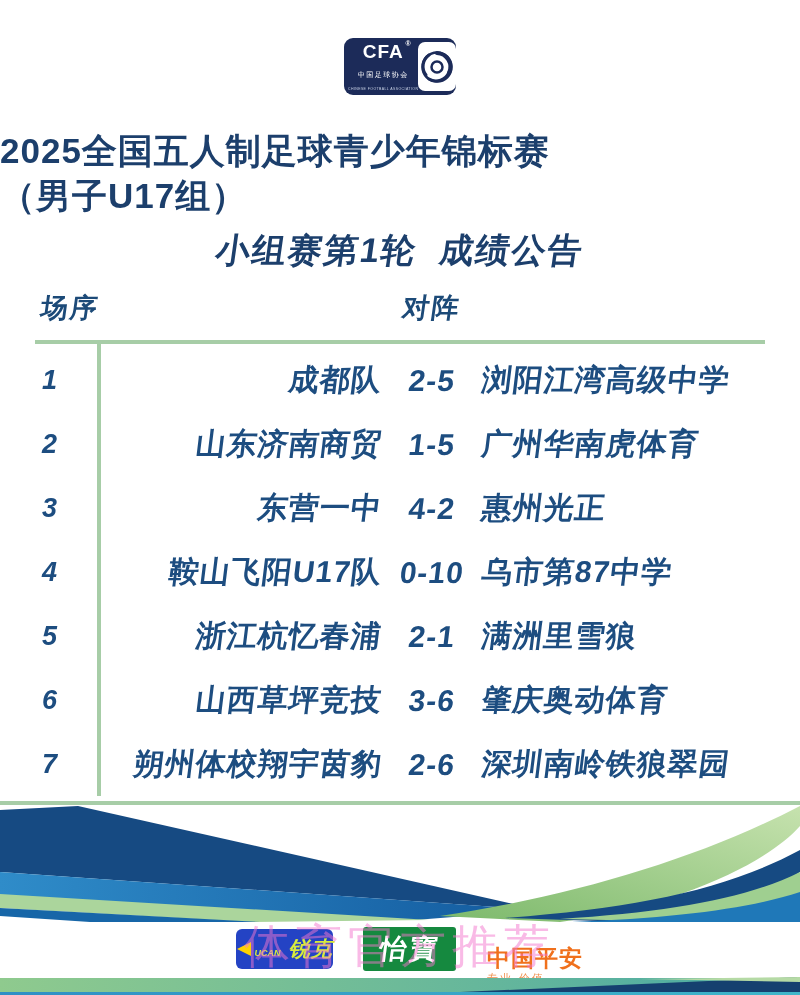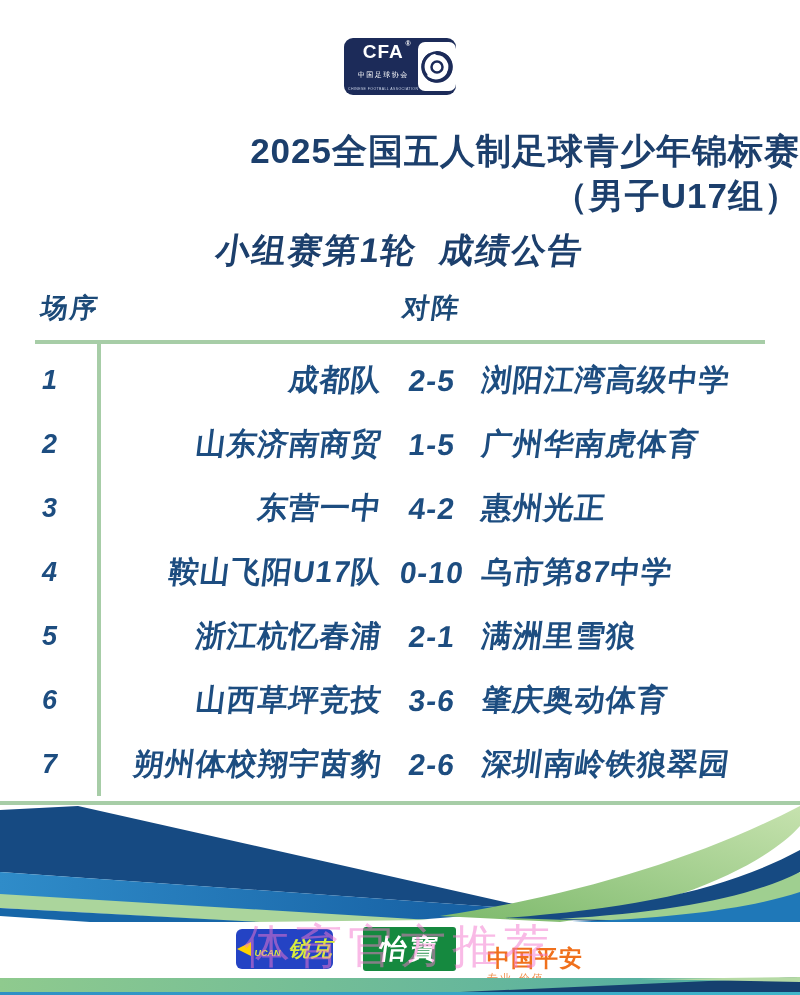--- a/index.html
+++ b/index.html
@@ -14,21 +14,21 @@
     background:#1c2b59;border-radius:9px;display:flex;padding:4px;box-sizing:border-box;
   }
   .cfa-left{flex:1;display:flex;flex-direction:column;align-items:center;justify-content:space-between;color:#fff;line-height:1;}
   .cfa-wordmark{font-weight:bold;font-size:19px;letter-spacing:1px;position:relative;}
   .cfa-reg{font-size:7px;position:absolute;top:-2px;right:-8px;}
   .cfa-cn{font-size:7px;margin-top:2px;letter-spacing:1.5px;white-space:nowrap;}
   .cfa-en{font-size:3.5px;margin-top:1.5px;color:#c9d2e6;letter-spacing:.4px;white-space:nowrap;}
   .cfa-right{width:45px;background:#ffffff;border-radius:7px;display:flex;align-items:center;justify-content:center;}
   
   .title{
-    position:absolute;top:128px;left:0;width:800px;text-align:right;
+    position:absolute;top:128px;left:0;width:800px;text-align:left;
     color:#1c3f6c;font-weight:800;font-size:35px;line-height:45px;letter-spacing:1px;
   }
   .subtitle{
     position:absolute;top:228px;left:0;width:800px;text-align:center;
     color:#1c3f6c;font-weight:800;font-size:34px;letter-spacing:2px;
     transform:skewX(-8deg);white-space:pre;
   }
   
   .thead-order{
     position:absolute;top:290px;left:30px;width:80px;text-align:center;

